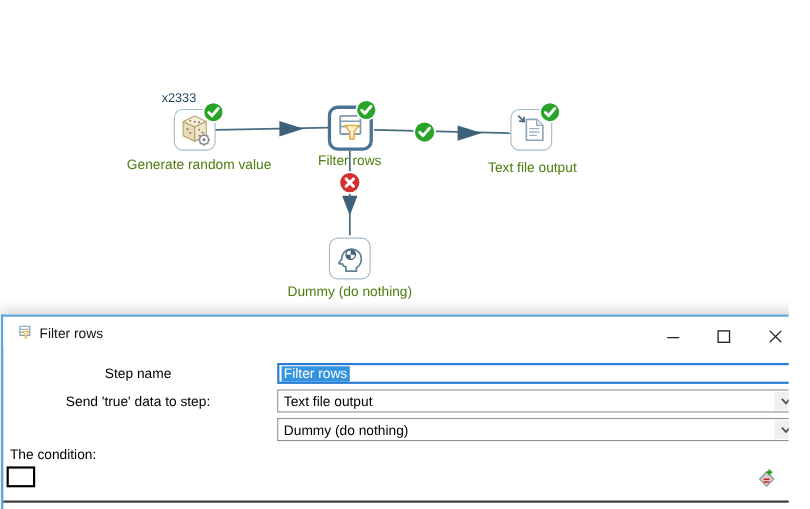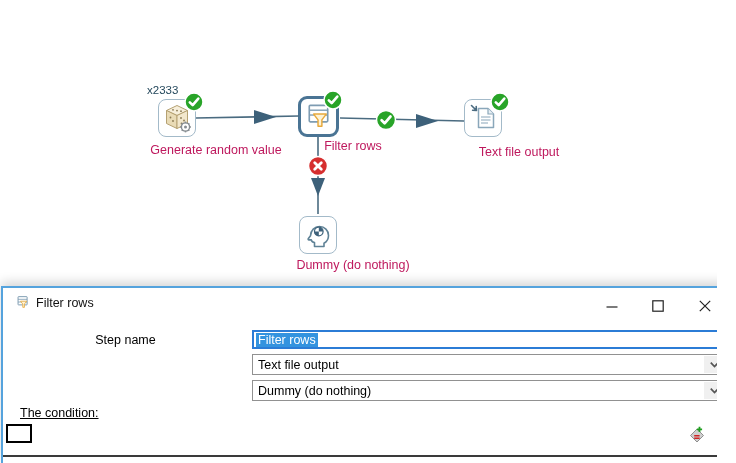--- a/index.html
+++ b/index.html
@@ -11,21 +11,21 @@
   #canvas{position:absolute;left:0;top:0;width:736px;height:287px;background:#fff;}
   #hop-layer{position:absolute;left:0;top:0;width:736px;height:287px;pointer-events:none;z-index:3;}
   .stepbox{
     position:absolute;width:38px;height:38px;background:#fff;
     border:1.5px solid #a3bac9;border-radius:8px;
     display:flex;align-items:center;justify-content:center;z-index:2;box-sizing:border-box;
   }
   .stepbox.selected{border:3px solid #4a7494;border-radius:9px;width:41px;height:41px;}
   .steplabel{
     position:absolute;transform:translateX(-50%);white-space:nowrap;
-    color:#be185d;font-size:12.5px;z-index:1;margin-left:35px;
+    color:#4d7c0f;font-size:12.5px;z-index:1;
   }
   .copies{
     position:absolute;color:#24485c;font-size:11.5px;z-index:2;
   }
   
   #dialog{
     position:absolute;left:1px;top:286px;width:734px;height:177px;
     background:#fff;border:2px solid #55a3dd;border-bottom:none;box-sizing:border-box;
     box-shadow:0 -4px 10px rgba(0,0,0,0.16);z-index:5;
   }
@@ -48,21 +48,21 @@
   #step-name-input .sel{background:#3393df;color:#fff;padding:0 2px;line-height:14px;}
   .combo{
     position:absolute;left:249px;width:474px;height:21px;
     border:1px solid #919191;background:#fff;box-sizing:border-box;
     font-size:12.5px;color:#000;display:flex;align-items:center;padding-left:5px;
   }
   .combo .chev{
     position:absolute;right:1px;top:1px;bottom:1px;width:20px;background:#f0f0f0;
     display:flex;align-items:center;justify-content:center;
   }
-  #condition-label{position:absolute;left:17px;top:118px;font-size:12.5px;color:#000;text-decoration:underline;}
+  #condition-label{position:absolute;left:6px;top:118px;font-size:12.5px;color:#000;}
   #not-box{
     position:absolute;left:3px;top:136px;width:26px;height:19px;
     border:2px solid #000;background:#fff;box-sizing:border-box;
   }
   #add-condition{position:absolute;left:685px;top:138px;width:18px;height:18px;}
   #condition-edge{position:absolute;left:0;top:167px;width:730px;height:2px;background:#3a3a3a;}
 </style>
 </head>
 <body>
 
@@ -207,20 +207,21 @@
           <path d="M1.8,1.8 L12.2,12.2 M12.2,1.8 L1.8,12.2" stroke="#222" stroke-width="1.2" fill="none"></path>
         </svg>
       </div>
     </div>
 
     <div class="dlabel" style="top:45px">Step name</div>
     <div id="step-name-input">
       <span class="sel">Filter rows</span>
     </div>
 
+    <div class="dlabel" style="top:70px">Send 'true' data to step:</div>
     <div class="combo" style="top:66px">
       <span>Text file output</span>
       <span class="chev">
         <svg width="13" height="13" viewBox="0 0 14 14">
           <path d="M3,5 L7,9.3 L11,5" stroke="#555" stroke-width="1.8" fill="none"></path>
         </svg>
       </span>
     </div>
 
     <div class="combo" style="top:92px">

